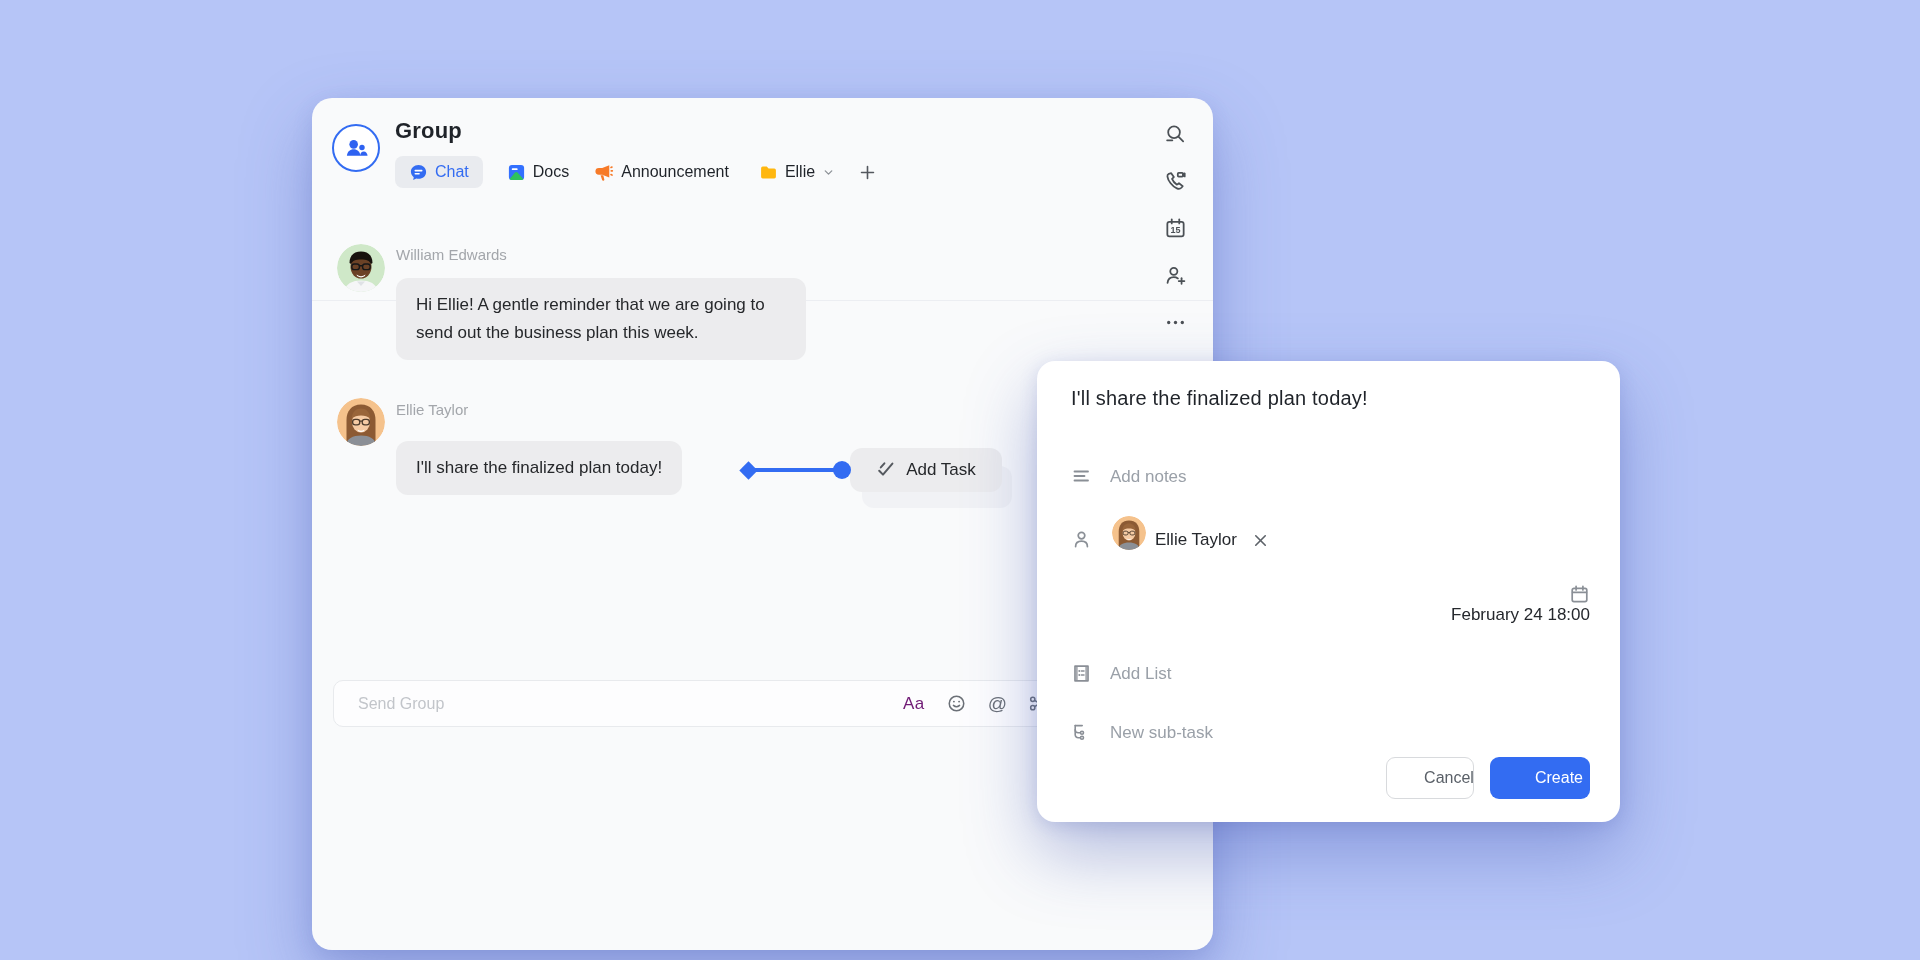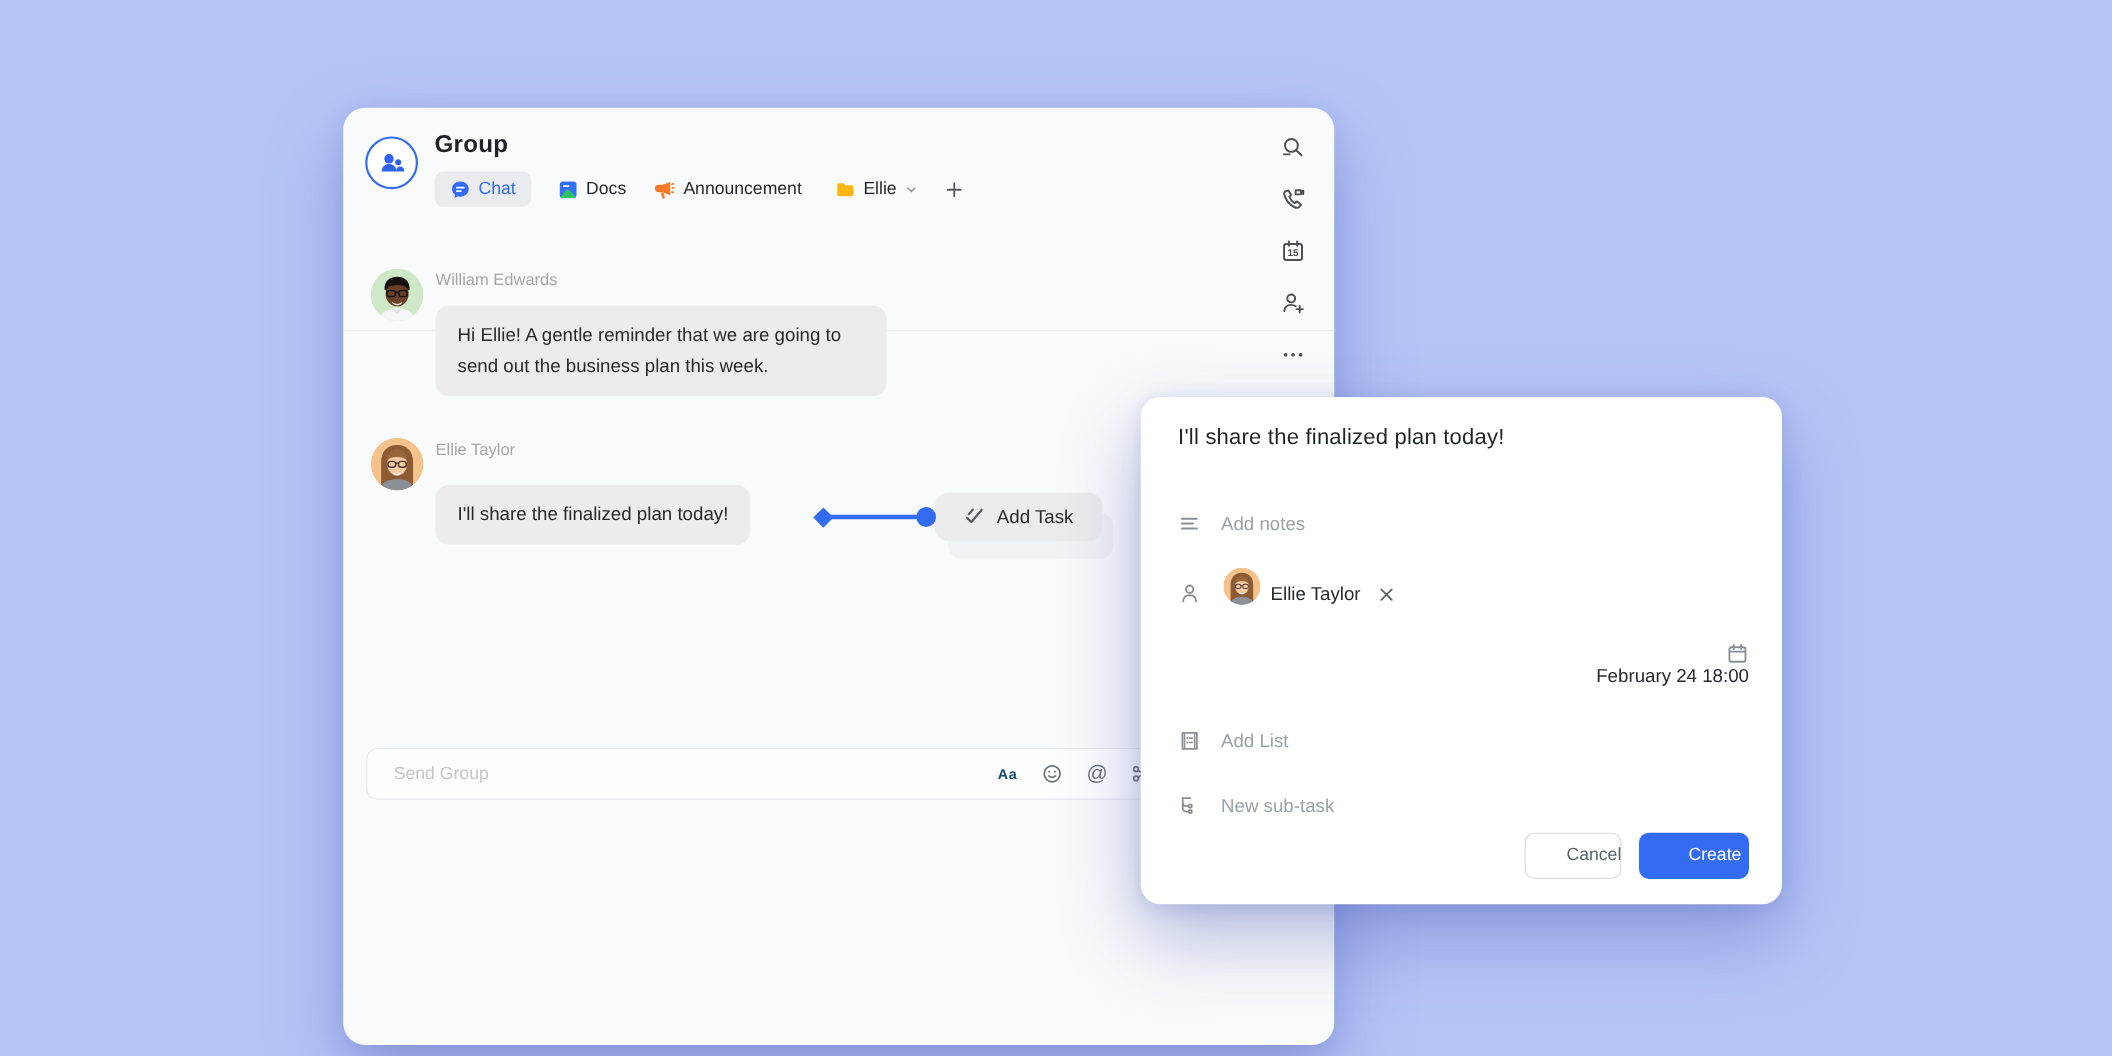--- a/index.html
+++ b/index.html
@@ -53,21 +53,21 @@
   .composer{
     left:21px;top:582px;width:859px;height:47px;border-radius:10px;
     border:1.5px solid #e8eaed;background:#fdfdfe;box-sizing:border-box;
   }
   .composer input{
     position:absolute;left:0;top:0;width:560px;height:100%;border:none;outline:none;background:transparent;
     padding:0 0 0 24px;font-size:16px;font-family:"Liberation Sans",sans-serif;color:#4d7c0f;
   }
   .composer input::placeholder{color:#c2c5ca;}
   .composer-icons{position:absolute;right:142px;top:0;height:100%;display:flex;align-items:center;gap:21px;}
-  .fmt-label{font-size:13px;color:#0c4a6e;letter-spacing:.5px;cursor:pointer;font-weight:bold;}
+  .fmt-label{font-size:17px;color:#701a75;letter-spacing:.5px;cursor:pointer;}
   .mention-label{font-size:19px;color:#6b7077;cursor:pointer;}
   
   .task-popup{
     left:1037px;top:361px;width:583px;height:461px;background:var(--popup-bg);
     border-radius:18px;z-index:10;
     box-shadow:0 30px 70px rgba(70,90,180,.40), 0 4px 18px rgba(70,90,180,.18);
   }
   .popup-title{left:34px;top:26px;font-size:20px;color:var(--dark);letter-spacing:.2px;}
   .popup-row{left:34px;right:30px;height:36px;display:flex;align-items:flex-end;}
   .row-icon{width:21px;height:21px;flex:0 0 21px;display:block;}

